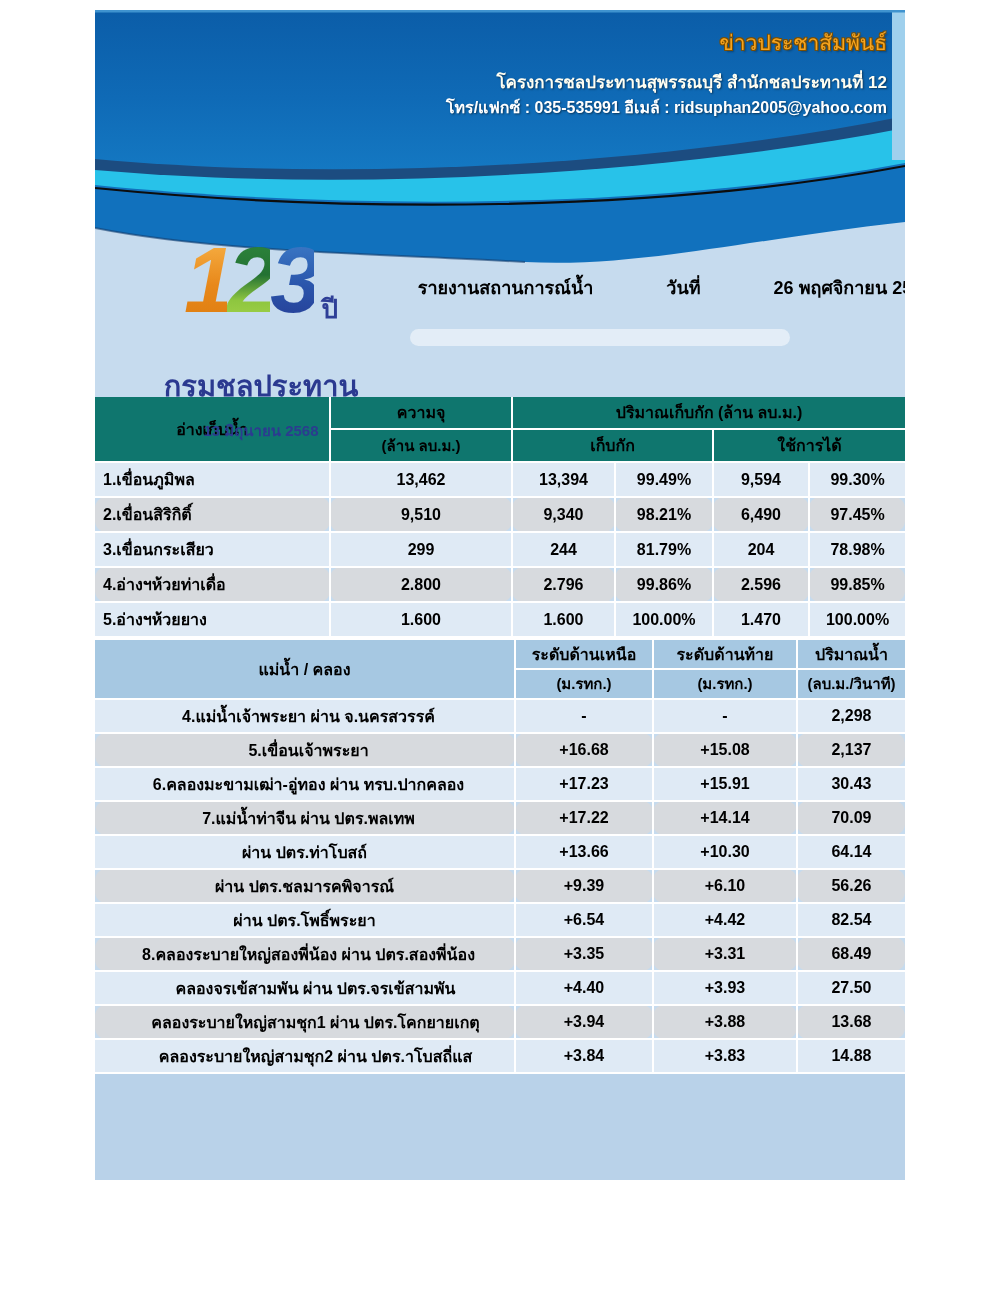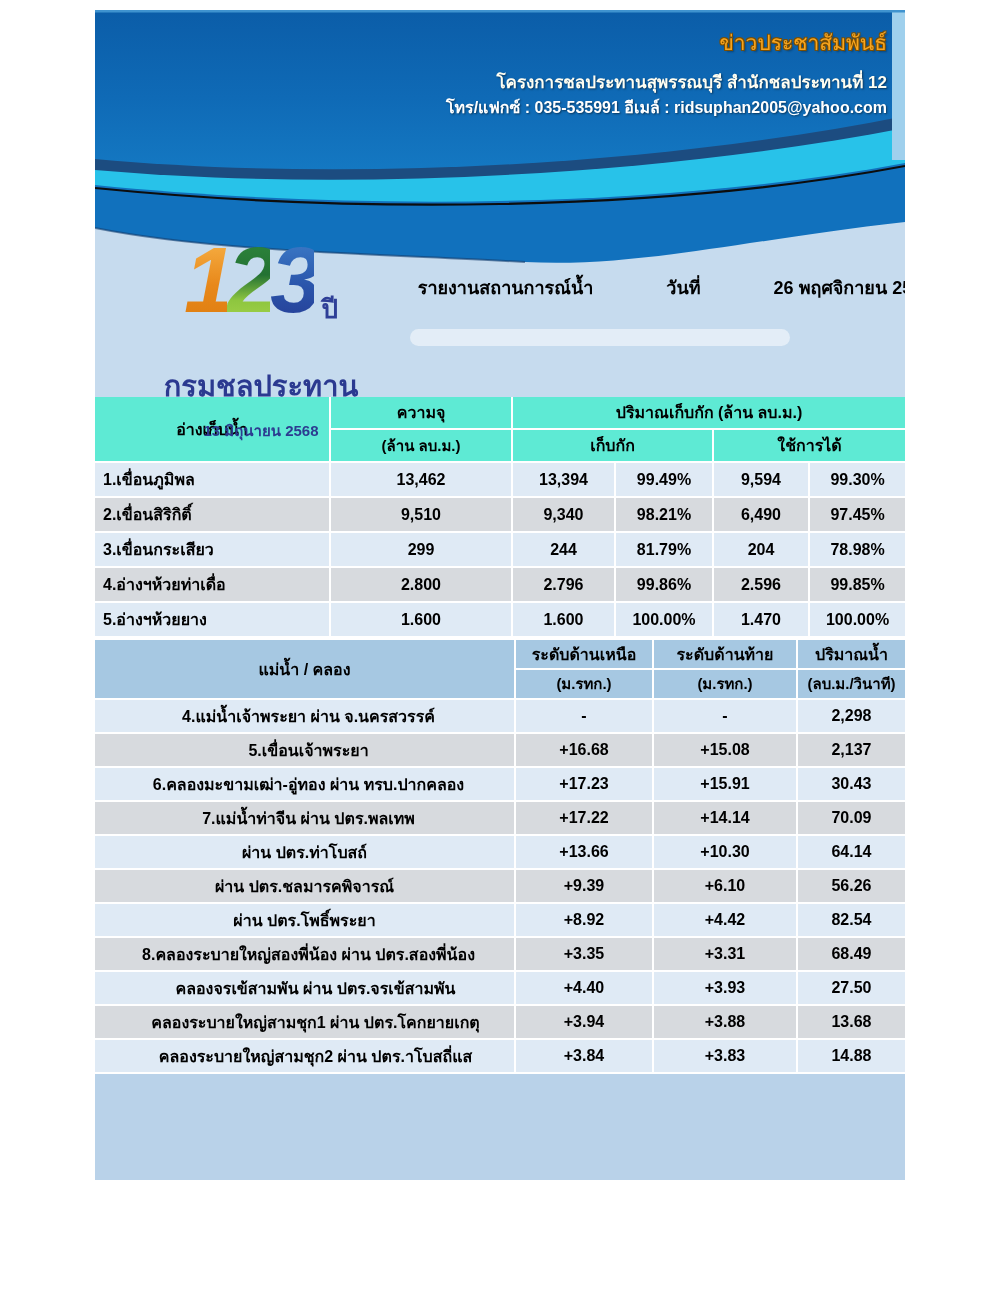--- a/index.html
+++ b/index.html
@@ -21,27 +21,27 @@
   .digits .yr{color:#2e3f97;}
   .logo-org{font-size:29px;font-weight:700;color:#2b3990;margin-top:4px;}
   .logo-date{font-size:15px;font-weight:600;color:#2c3b90;margin-top:10px;}
   .title-row{position:absolute;left:400px;top:263px;width:360px;display:flex;justify-content:center;align-items:baseline;font-size:18px;font-weight:700;z-index:4;white-space:nowrap;gap:29px;}
   .title-row .g1{margin-left:44px;} .title-row .g2{margin-left:44px;}
   .underbar{position:absolute;left:315px;top:319px;width:380px;height:17px;background:rgba(255,255,255,.5);border-radius:9px;z-index:3;}
   table{border-collapse:collapse;table-layout:fixed;width:810px;}
   #t1{margin-top:387px;}
   th,td{border:2px solid #ffffff;padding:0;text-align:center;vertical-align:middle;font-weight:600;overflow:hidden;}
   th{font-size:16px;}
-  #t1 th{height:31px;background:#5eead4;}
+  #t1 th{height:31px;background:#0f766e;}
   #t2 th{height:28px;background:#a6c8e2;}
   th.unit{font-size:15px;}
   #t1 td{height:33px;font-size:16px;}
   #t2 td{height:32px;font-size:16px;text-align:center;}
   tr.light td{background:#dfeaf5;}
-  tr.gray td{background:#d7dade;}
+  tr.gray td{background:#d7dade;border-radius:11px;}
   td.name{text-align:left;padding-left:8px;}
   td.name.center{text-align:center;padding-left:0;}
   td.name.ind{padding-left:22px;}
   tr th:first-child,tr td:first-child{border-left:0;}
   tr th:last-child,tr td:last-child{border-right:0;}
   #t1 tr:first-child th{border-top:0;}
   .filler{width:810px;height:110px;background:#b9d2e9;}
 </style>
 </head>
 <body>
@@ -196,21 +196,21 @@
       <td>64.14</td>
     </tr>
     <tr class="gray">
       <td class="name center">ผ่าน ปตร.ชลมารคพิจารณ์</td>
       <td>+9.39</td>
       <td>+6.10</td>
       <td>56.26</td>
     </tr>
     <tr class="light">
       <td class="name center">ผ่าน ปตร.โพธิ์พระยา</td>
-      <td>+8.92</td>
+      <td>+6.54</td>
       <td>+4.42</td>
       <td>82.54</td>
     </tr>
     <tr class="gray">
       <td class="name">8.คลองระบายใหญ่สองพี่น้อง ผ่าน ปตร.สองพี่น้อง</td>
       <td>+3.35</td>
       <td>+3.31</td>
       <td>68.49</td>
     </tr>
     <tr class="light">

